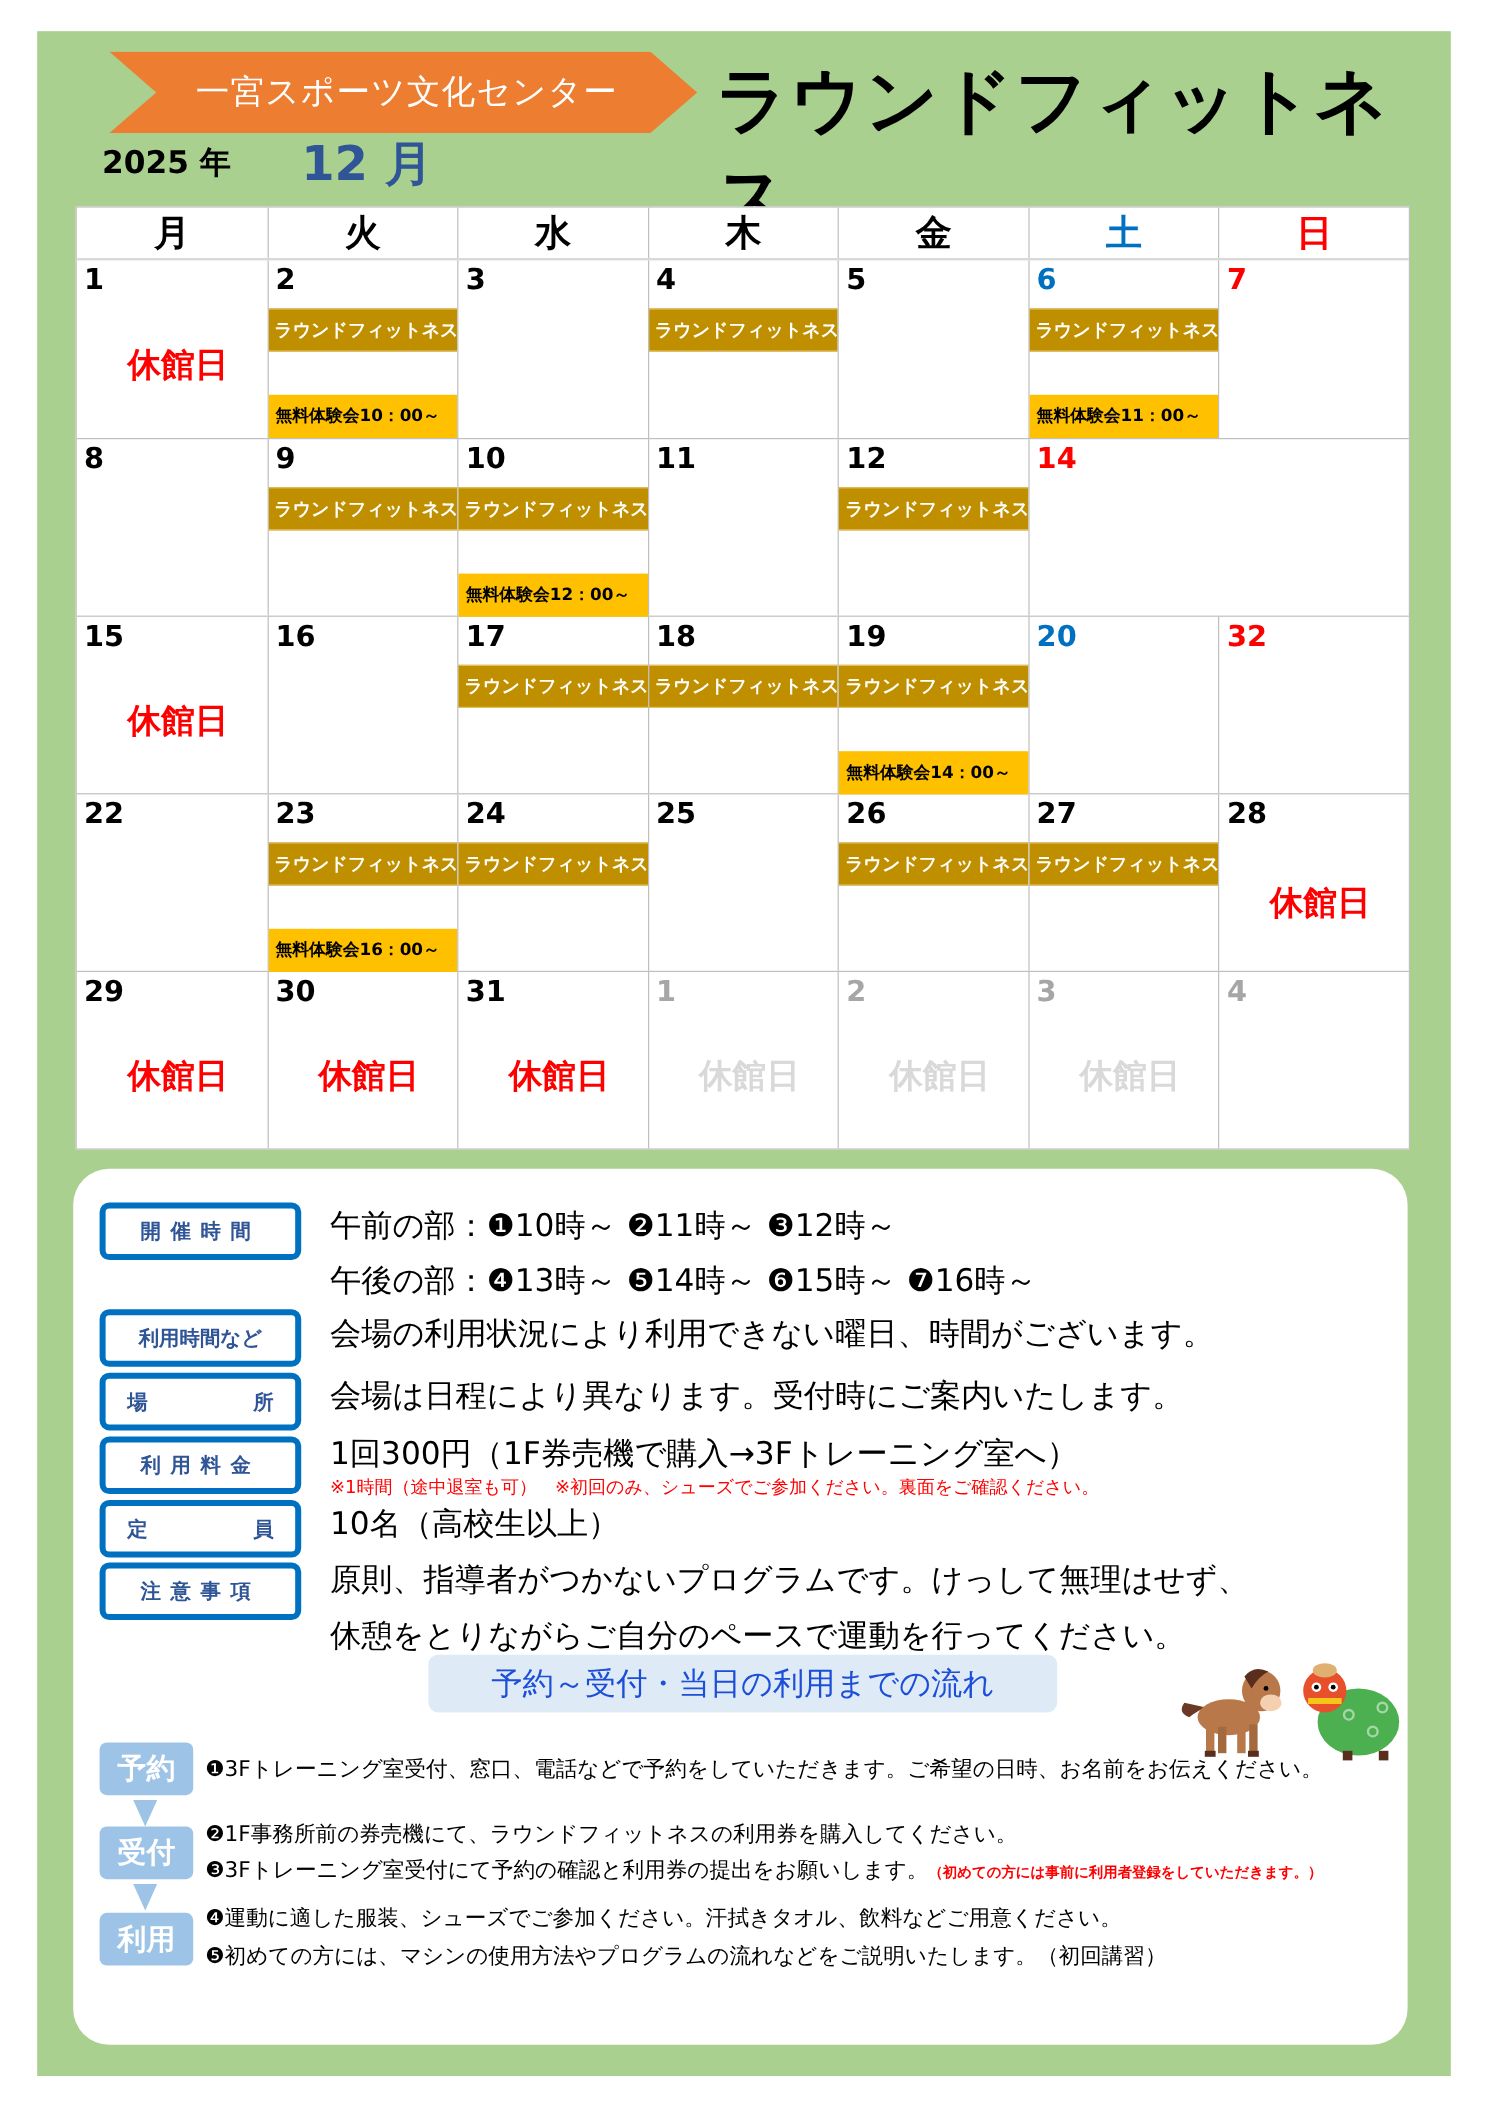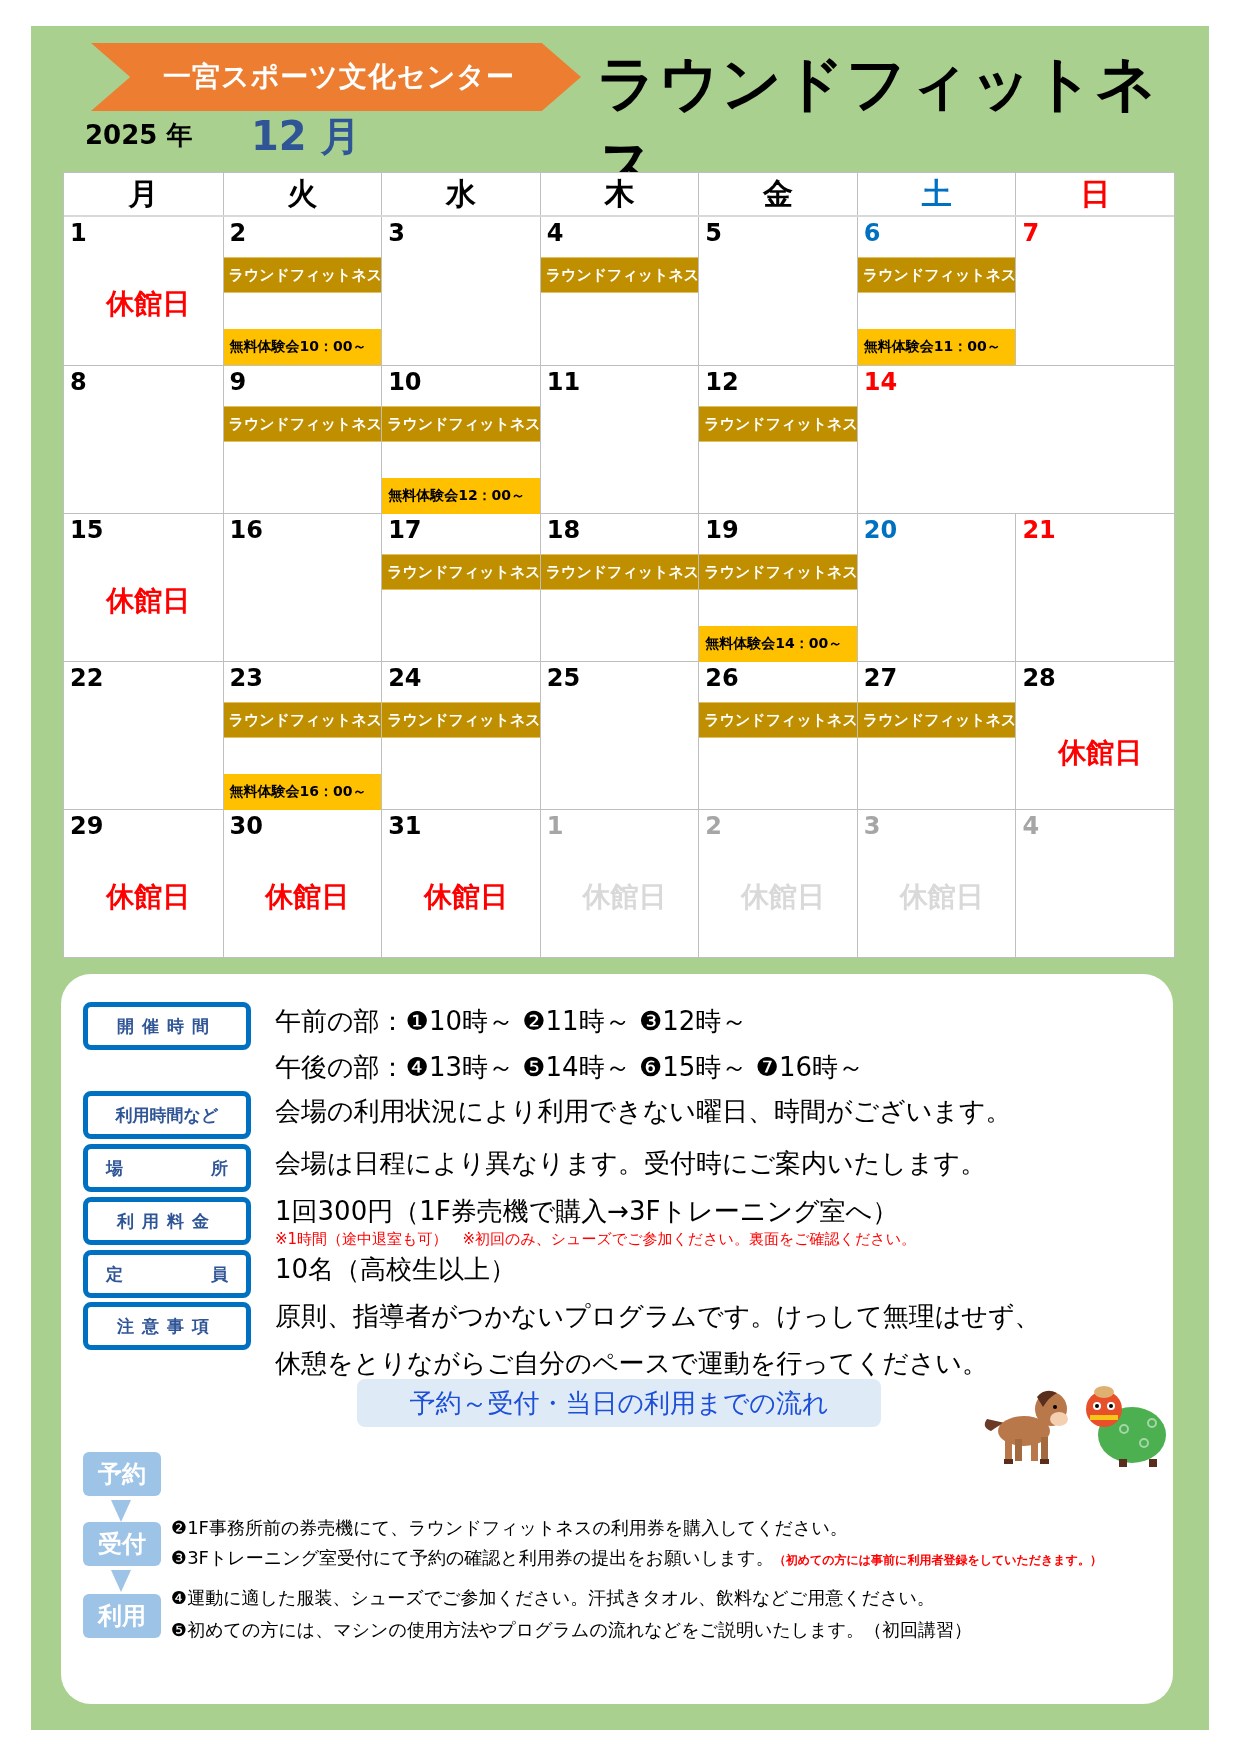--- a/index.html
+++ b/index.html
@@ -1,21 +1,21 @@
 <!DOCTYPE html>
 <html><head>
 <meta charset="utf-8">
 <style>
   * { box-sizing: border-box; margin: 0; padding: 0; }
   html, body { width: 1241px; height: 1755px; background: #ffffff; overflow: hidden; }
   body { font-family: "DejaVu Sans", "Liberation Sans", sans-serif; position: relative; }
   .frame { position: absolute; left: 31px; top: 26px; width: 1178px; height: 1704px; background: #a9d08e; }
   .banner { position: absolute; left: 60px; top: 17px; width: 490px; height: 68px; background: #ed7d31;
     clip-path: polygon(0 0, 92% 0, 100% 50%, 92% 100%, 0 100%, 8% 50%); display: flex; align-items: center; justify-content: center; }
-  .banner span { color: #fff; font-weight: bold; font-size: 28px; letter-spacing: 1px; padding-left: 6px; }
+  .banner span { color: #fff; font-weight: normal; font-size: 28px; letter-spacing: 1px; padding-left: 6px; }
   .main-title { position: absolute; left: 565px; top: 18px; font-size: 60px; font-weight: bold; color: #000; letter-spacing: 1px; }
   .year { position: absolute; left: 54px; top: 92px; font-size: 26px; font-weight: bold; color: #000; }
   .month { position: absolute; left: 220px; top: 83px; font-size: 40px; font-weight: bold; color: #2f5597; }
 
   .cal { position: absolute; left: 32px; top: 146px; width: 1112px; background: #fff; border: 1px solid #bfbfbf; }
   .cal-head { display: grid; grid-template-columns: repeat(7, 1fr); height: 44px; border-bottom: 2px solid #d9d9d9; }
   .cal-head div { display: flex; align-items: center; justify-content: center; font-size: 30px; font-weight: bold; border-left: 1px solid #bfbfbf; }
   .cal-head div:first-child { border-left: none; }
   .week { display: grid; grid-template-columns: repeat(7, 1fr); height: 148px; border-top: 1px solid #bfbfbf; }
   .week:first-of-type { border-top: none; }
@@ -142,21 +142,21 @@
           </div>
           <div class="day">
             <div class="dnum">19</div>
             <div class="event">ラウンドフィットネス</div>
             <div class="trial">無料体験会14：00～</div>
           </div>
           <div class="day">
             <div class="dnum sat">20</div>
           </div>
           <div class="day">
-            <div class="dnum sun">21</div>
+            <div class="dnum sun">32</div>
           </div>
         </div>
         <div class="week">
           <div class="day">
             <div class="dnum">22</div>
           </div>
           <div class="day">
             <div class="dnum">23</div>
             <div class="event">ラウンドフィットネス</div>
             <div class="trial">無料体験会16：00～</div>
@@ -269,20 +269,21 @@
           <circle cx="37" cy="27" r="4" fill="#fff"></circle>
         <circle cx="23" cy="27" r="2" fill="#000"></circle>
           <circle cx="37" cy="27" r="2" fill="#000"></circle>
         <rect x="16" y="36" width="28" height="5" fill="#f5c518"></rect>
         <rect x="45" y="80" width="8" height="8" fill="#5a2e1c"></rect>
           <rect x="75" y="80" width="8" height="8" fill="#5a2e1c"></rect>
       </svg>
     </div>
 
     <div class="step" style="top:478px">予約</div>
+    <div class="ftext" style="top:488px">❶3Fトレーニング室受付、窓口、電話などで予約をしていただきます。ご希望の日時、お名前をお伝えください。</div>
     <div class="arrow" style="top:526px"></div>
 
     <div class="step" style="top:548px">受付</div>
     <div class="ftext" style="top:542px">❷1F事務所前の券売機にて、ラウンドフィットネスの利用券を購入してください。</div>
     <div class="ftext" style="top:572px">
       <span>❸3Fトレーニング室受付にて予約の確認と利用券の提出をお願いします。</span><span class="note">（初めての方には事前に利用者登録をしていただきます。）</span>
     </div>
     <div class="arrow" style="top:596px"></div>
 
     <div class="step" style="top:620px">利用</div>

